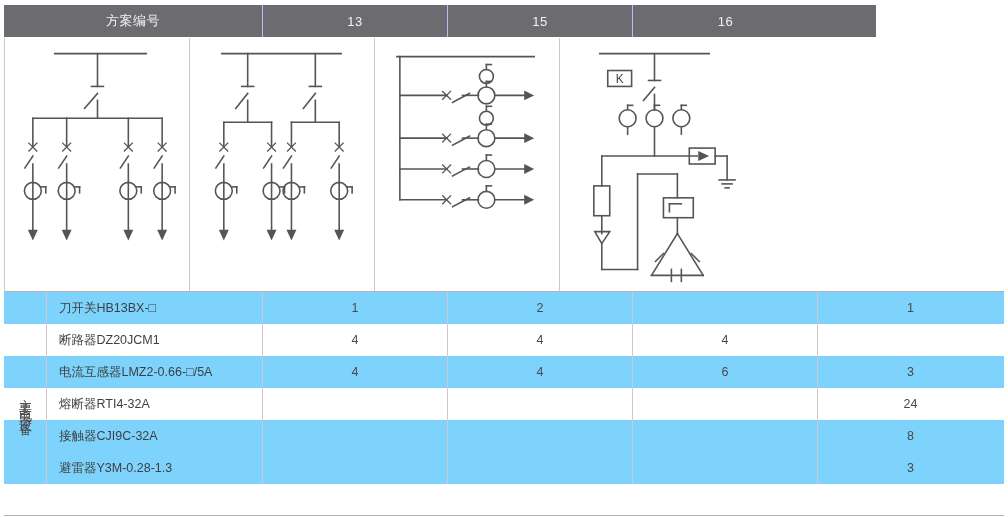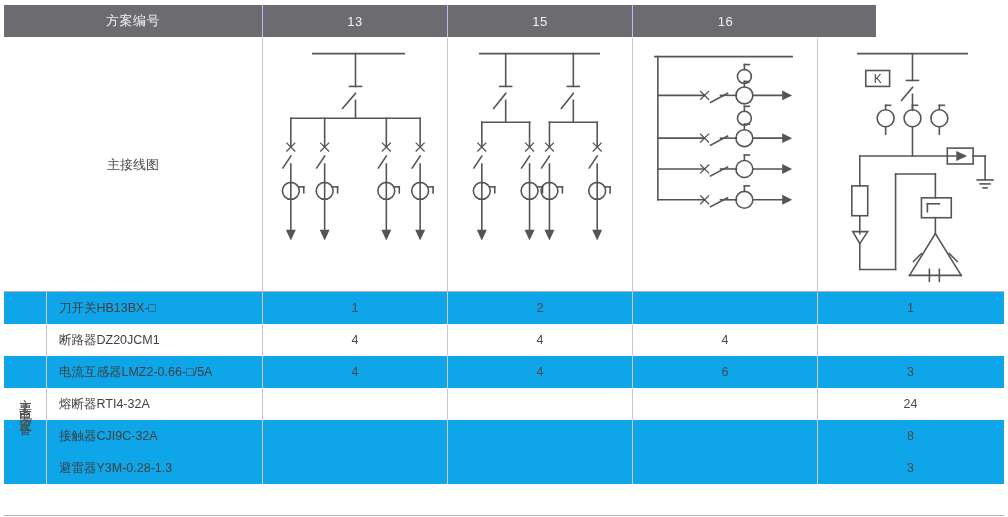--- a/index.html
+++ b/index.html
@@ -17,21 +17,21 @@
   
   .diagband{position:absolute;left:4px;top:38px;width:1000px;height:253px;display:flex;background:#fff;box-sizing:border-box;}
   .dg-lblcell{width:258px;display:flex;align-items:center;justify-content:center;font-size:13px;color:#4a4a4a;box-sizing:border-box;}
   .dg-cell{width:185px;box-sizing:border-box;border-left:1px solid #cfc9c9;position:relative;}
   .dg-cell.wide{width:186px;}
   .dg-cell svg{position:absolute;left:0;top:0;width:100%;height:100%;}
 
   
   .grid{position:absolute;left:4px;top:291px;width:1000px;border-top:1px solid #b9b1b1;box-sizing:border-box;}
   .row{display:flex;height:32px;box-sizing:border-box;}
-  .row.odd{background:#0ea5e9;}
+  .row.odd{background:#7dd3fc;}
   .row.even{background:#ffffff;}
   .c-group{width:42px;box-sizing:border-box;}
   .c-name{width:216px;display:flex;align-items:center;padding-left:12px;font-size:12.5px;color:#3f3f3f;box-sizing:border-box;border-left:1px solid #cfc9c9;}
   .c-val{width:185px;display:flex;align-items:center;justify-content:center;font-size:12.5px;color:#4a4a4a;box-sizing:border-box;border-left:1px solid #cfc9c9;}
   .c-val.wide{width:186px;}
 
   .grouplabel{position:absolute;left:4px;top:291px;width:42px;height:224px;display:flex;align-items:center;justify-content:center;pointer-events:none;}
   .grouplabel span{writing-mode:vertical-rl;font-size:13px;letter-spacing:5px;color:#4a4a4a;}
   .botline{position:absolute;left:4px;top:515px;width:1000px;height:1px;background:#b9b1b1;}
 </style>
@@ -42,21 +42,20 @@
 
   <div class="hdr">
     <div class="hdr-cell hdr-lbl">方案编号</div>
     <div class="hdr-cell hdr-n">13</div>
     <div class="hdr-cell hdr-n">15</div>
     <div class="hdr-cell hdr-n wide">16</div>
   </div>
 
   <div class="diagband">
 
-    <div class="dg-lblcell">主接线图</div>
 
     <div class="dg-cell">
       <svg viewBox="0 0 185 253" preserveAspectRatio="xMidYMid meet">
         <g stroke="#555" stroke-width="1.6" fill="none" stroke-linecap="square">
           <line x1="50" y1="15" x2="142" y2="15"></line>
           <line x1="93" y1="15" x2="93" y2="48"></line>
           <line x1="87" y1="48" x2="99" y2="48"></line>
           <line x1="93" y1="55" x2="80" y2="70"></line>
           <line x1="93" y1="62" x2="93" y2="80"></line>
           <line x1="28" y1="80" x2="158" y2="80"></line>

